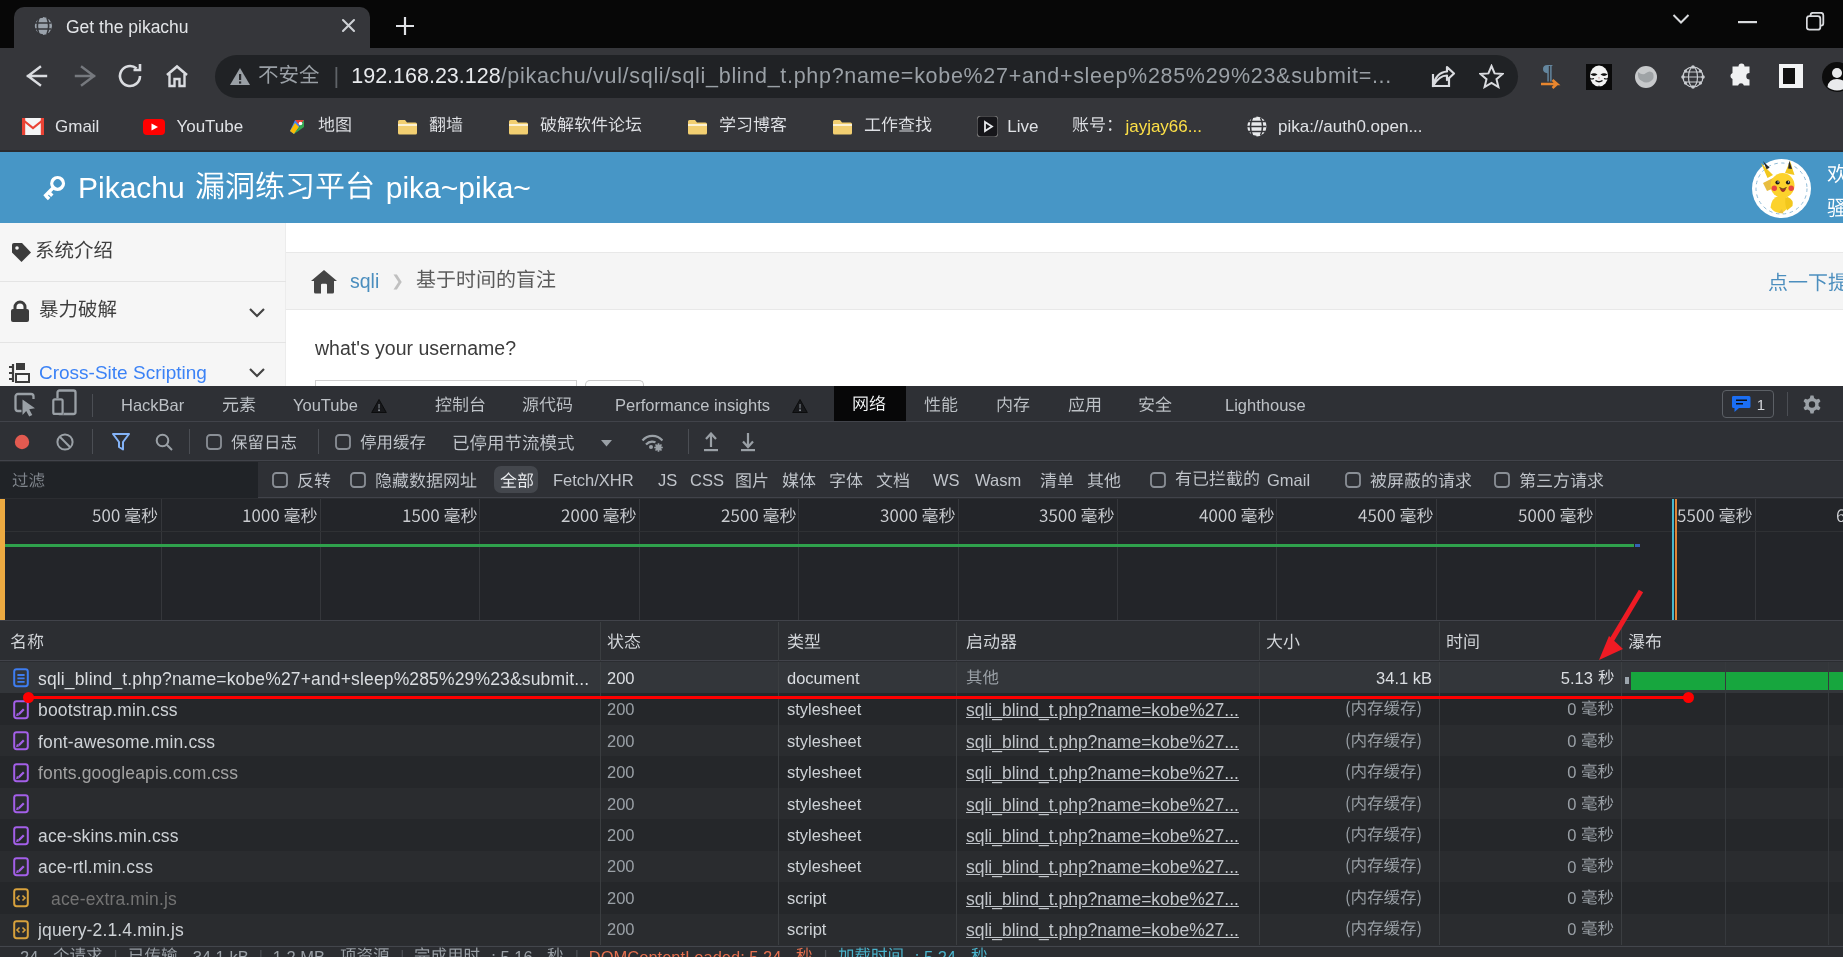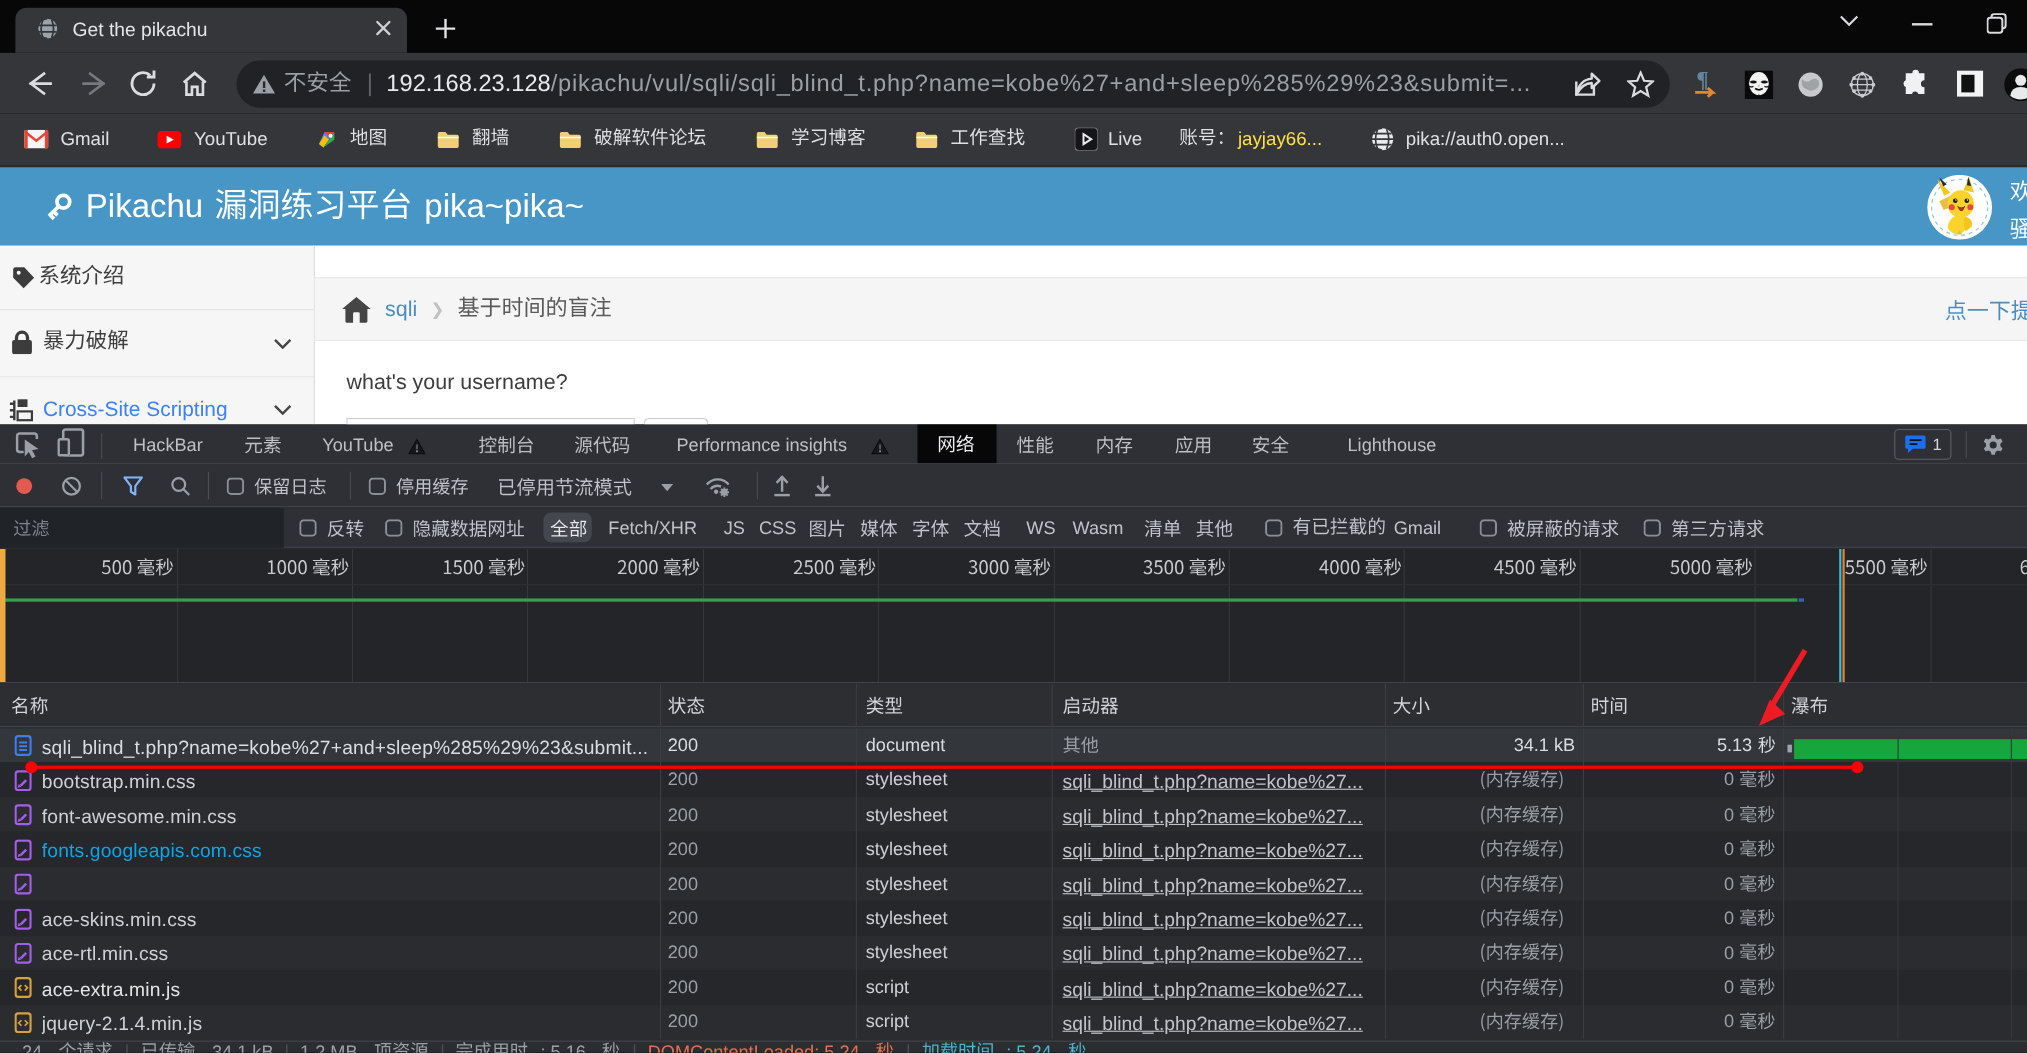--- a/index.html
+++ b/index.html
@@ -683,21 +683,21 @@
         <svg class="ct" width="34.0" height="21.4" viewBox="0 0 34.0 21.4" xmlns="http://www.w3.org/2000/svg">
           <path transform="translate(0,15.3)" fill="#9aa0a6" d="M1.2 -6.9V-4.2H2.3V-6H14.3V-4.3H15.4V-6.9ZM4.4 -9.9H12.2V-8.6H4.4ZM3.2 -10.7V-7.8H13.5V-10.7ZM7.1 -13.6C7.3 -13.3 7.6 -12.9 7.8 -12.6H0.9V-11.6H15.6V-12.6H9.2C8.9 -13 8.6 -13.6 8.2 -14ZM12 -5.9C10 -5.4 6.2 -5 3.2 -4.9C3.3 -4.7 3.4 -4.4 3.5 -4.2C4.6 -4.2 5.9 -4.3 7.1 -4.4V-3.5L2.1 -3.2L2.2 -2.4L7.1 -2.7V-1.8L1.3 -1.4L1.4 -0.5L7.1 -0.9V-0.5C7.1 0.8 7.7 1.1 9.6 1.1C10 1.1 13.3 1.1 13.8 1.1C15.3 1.1 15.7 0.7 15.8 -0.8C15.5 -0.9 15 -1 14.8 -1.2C14.7 -0 14.5 0.2 13.7 0.2C13 0.2 10.2 0.2 9.7 0.2C8.5 0.2 8.3 0 8.3 -0.5V-1L14.9 -1.4L14.9 -2.3L8.3 -1.8V-2.8L14 -3.2L13.9 -3.9L8.3 -3.6V-4.5C9.9 -4.7 11.4 -4.9 12.5 -5.1Z M24.6 -11.1C24.4 -9.3 24 -7.3 23.4 -6.1C23.6 -6 24.2 -5.7 24.4 -5.6C25 -6.9 25.5 -8.9 25.8 -10.8ZM29.3 -10.9C30.1 -9.5 30.8 -7.6 31.1 -6.4L32.3 -6.8C31.9 -8 31.2 -9.9 30.3 -11.3ZM30.3 -5.8C29.1 -2.5 26.5 -0.7 22.4 0.2C22.7 0.5 23 0.9 23.1 1.3C27.5 0.2 30.2 -1.8 31.5 -5.4ZM26.9 -13.9V-3.6H28.1V-13.9ZM22.6 -13.6C21.4 -13.1 19.2 -12.6 17.4 -12.3C17.5 -12 17.7 -11.6 17.7 -11.3C18.4 -11.4 19.2 -11.6 20 -11.7V-9.2H17.2V-8.1H19.8C19.2 -6.2 18 -4 17 -2.8C17.2 -2.5 17.5 -2 17.6 -1.7C18.4 -2.7 19.3 -4.3 20 -6V1.3H21.2V-6.4C21.7 -5.5 22.4 -4.5 22.6 -4L23.4 -5C23.1 -5.4 21.6 -7.2 21.2 -7.7V-8.1H23.5V-9.2H21.2V-12C22 -12.2 22.8 -12.4 23.4 -12.6Z"></path>
         </svg>
       </div>
       <div style="position:absolute;left:0;top:94.3px;width:1843px;height:31.45px;background:#25272a"></div>
       <svg style="position:absolute;left:13px;top:100.6px" width="16" height="20" viewBox="0 0 16 20" xmlns="http://www.w3.org/2000/svg">
         <rect x="1.2" y="1.2" width="13.6" height="17" rx="2.4" stroke="#a35fe8" stroke-width="2" fill="none"></rect>
         <path d="M5 13.5 l5 -5 l1.6 1.6 -5 5 Z" fill="#a35fe8"></path>
         <path d="M4 12.8 l2.4 2.4 -3.4 1 Z" fill="#a35fe8"></path>
       </svg>
-      <div style="position:absolute;left:38px;top:101.1px;font-size:17.5px;letter-spacing:0.15px;color:#0ea5e9;white-space:nowrap;overflow:hidden;width:550px">fonts.googleapis.com.css</div>
+      <div style="position:absolute;left:38px;top:101.1px;font-size:17.5px;letter-spacing:0.15px;color:#a3a3a3;white-space:nowrap;overflow:hidden;width:550px">fonts.googleapis.com.css</div>
       <div style="position:absolute;left:607px;top:101.1px;font-size:16.5px;color:#9aa0a6">200</div>
       <div style="position:absolute;left:787px;top:101.1px;font-size:16.5px;color:#ced2d6">stylesheet</div>
       <div style="position:absolute;left:966px;top:101.1px;font-size:17.5px;color:#c0c4c9;text-decoration:underline">sqli_blind_t.php?name=kobe%27...</div>
       <div class="row" style="position:absolute;left:1280px;top:100.1px;justify-content:flex-end;width:143px">
         <svg class="ct" width="78.2" height="21.4" viewBox="0 0 78.2 21.4" xmlns="http://www.w3.org/2000/svg">
           <path transform="translate(0,15.3)" fill="#9aa0a6" d="M3.9 3.2 4.9 2.8C3.4 0.5 2.8 -2.3 2.8 -5.1C2.8 -7.9 3.4 -10.7 4.9 -13.1L3.9 -13.5C2.4 -11 1.5 -8.4 1.5 -5.1C1.5 -1.9 2.4 0.8 3.9 3.2Z M7.2 -11V1.4H8.4V-9.8H13.2C13.1 -7.6 12.5 -4.9 8.9 -3C9.2 -2.7 9.6 -2.3 9.8 -2C12 -3.3 13.2 -4.9 13.8 -6.5C15.3 -5.1 17 -3.3 17.8 -2.2L18.8 -3C17.8 -4.3 15.8 -6.2 14.2 -7.7C14.3 -8.4 14.4 -9.1 14.5 -9.8H19.3V-0.3C19.3 -0 19.2 0.1 18.8 0.1C18.5 0.1 17.4 0.1 16.2 0C16.4 0.4 16.6 1 16.6 1.3C18.1 1.3 19.2 1.3 19.7 1.1C20.3 0.9 20.5 0.5 20.5 -0.3V-11H14.5V-13.9H13.2V-11Z M32.2 -5.8V-4.4H27.6V-3.2H32.2V-0.2C32.2 0.1 32.1 0.1 31.8 0.1C31.5 0.2 30.6 0.2 29.5 0.1C29.6 0.5 29.8 1 29.8 1.3C31.3 1.3 32.2 1.3 32.8 1.1C33.3 0.9 33.4 0.6 33.4 -0.1V-3.2H37.9V-4.4H33.4V-5.3C34.6 -6.1 35.9 -7.1 36.8 -8.1L36 -8.7L35.8 -8.7H29V-7.5H34.6C33.9 -6.9 33 -6.2 32.2 -5.8ZM28.4 -13.9C28.2 -13.2 28 -12.4 27.7 -11.7H23.1V-10.5H27.2C26.1 -8.2 24.6 -6.1 22.6 -4.7C22.8 -4.4 23.1 -3.9 23.2 -3.6C23.9 -4.1 24.6 -4.7 25.2 -5.3V1.3H26.4V-6.8C27.3 -7.9 28 -9.2 28.6 -10.5H37.6V-11.7H29.1C29.3 -12.3 29.5 -12.9 29.7 -13.5Z M39.2 -0.9 39.4 0.4C40.9 -0.2 42.9 -0.8 44.7 -1.5L44.5 -2.5C42.5 -1.9 40.5 -1.2 39.2 -0.9ZM48.5 -11.8C48.7 -11.1 48.8 -10.2 48.9 -9.6L50 -9.9C49.9 -10.4 49.7 -11.3 49.5 -12ZM53.1 -13.7C51.1 -13.3 47.6 -13 44.8 -12.9C44.9 -12.7 45 -12.3 45 -12C48 -12 51.5 -12.3 53.8 -12.8ZM39.5 -7C39.7 -7.1 40.1 -7.2 42.2 -7.4C41.4 -6.4 40.8 -5.6 40.5 -5.2C40 -4.7 39.6 -4.2 39.2 -4.2C39.4 -3.9 39.6 -3.3 39.6 -3C40 -3.2 40.5 -3.4 44.6 -4.2C44.6 -4.5 44.6 -5 44.6 -5.3L41.4 -4.7C42.7 -6.1 43.9 -7.9 45 -9.7L43.9 -10.3C43.6 -9.7 43.3 -9.1 42.9 -8.5L40.8 -8.4C41.8 -9.8 42.8 -11.6 43.5 -13.4L42.3 -13.8C41.6 -11.9 40.4 -9.8 40 -9.2C39.7 -8.6 39.4 -8.3 39.1 -8.2C39.2 -7.9 39.4 -7.3 39.5 -7ZM45.5 -11.5C45.8 -10.8 46.1 -9.9 46.3 -9.4L47.3 -9.8C47.1 -10.3 46.8 -11.1 46.5 -11.8ZM52.4 -12.2C52.1 -11.4 51.5 -10.2 50.9 -9.4H45V-8.4H47L46.9 -7.1H44.4V-6H46.7C46.3 -3.6 45.5 -1 43.2 0.4C43.5 0.6 43.9 1 44.1 1.3C45.6 0.2 46.6 -1.3 47.2 -3C47.7 -2.2 48.3 -1.5 49.1 -0.9C48.1 -0.3 46.9 0.1 45.7 0.4C45.9 0.6 46.3 1.1 46.4 1.4C47.7 1 48.9 0.5 50 -0.2C51.1 0.5 52.4 1.1 53.9 1.4C54 1 54.4 0.6 54.6 0.3C53.3 0.1 52 -0.4 51 -0.9C52 -1.9 52.7 -3.1 53.2 -4.6L52.5 -5L52.3 -4.9H47.7L47.9 -6H54.3V-7.1H48.1L48.2 -8.4H54.1V-9.4H52.1C52.6 -10.1 53.1 -11 53.6 -11.8ZM47.8 -3.9H51.8C51.4 -3 50.8 -2.2 50 -1.5C49.1 -2.2 48.3 -3 47.8 -3.9Z M65.2 -5.8V-4.4H60.6V-3.2H65.2V-0.2C65.2 0.1 65.1 0.1 64.8 0.1C64.5 0.2 63.6 0.2 62.5 0.1C62.6 0.5 62.8 1 62.8 1.3C64.3 1.3 65.2 1.3 65.8 1.1C66.3 0.9 66.4 0.6 66.4 -0.1V-3.2H70.9V-4.4H66.4V-5.3C67.7 -6.1 68.9 -7.1 69.8 -8.1L69 -8.7L68.8 -8.7H62V-7.5H67.6C66.9 -6.9 66 -6.2 65.2 -5.8ZM61.4 -13.9C61.2 -13.2 61 -12.4 60.7 -11.7H56.1V-10.5H60.2C59.1 -8.2 57.6 -6.1 55.6 -4.7C55.8 -4.4 56.1 -3.9 56.2 -3.6C56.9 -4.1 57.6 -4.7 58.2 -5.3V1.3H59.4V-6.8C60.3 -7.9 61 -9.2 61.6 -10.5H70.6V-11.7H62.1C62.3 -12.3 62.5 -12.9 62.7 -13.5Z M73.2 3.2C74.7 0.8 75.6 -1.9 75.6 -5.1C75.6 -8.4 74.7 -11 73.2 -13.5L72.3 -13.1C73.7 -10.7 74.4 -7.9 74.4 -5.1C74.4 -2.3 73.7 0.5 72.3 2.8Z"></path>
         </svg>
       </div>
       <div class="row" style="position:absolute;left:1490px;top:100.1px;justify-content:flex-end;width:125px">
         <span style="font-size:16.5px;color:#9aa0a6">0&nbsp;</span>
@@ -765,21 +765,21 @@
         <span style="font-size:16.5px;color:#9aa0a6">0&nbsp;</span>
         <svg class="ct" width="34.0" height="21.4" viewBox="0 0 34.0 21.4" xmlns="http://www.w3.org/2000/svg">
           <path transform="translate(0,15.3)" fill="#9aa0a6" d="M1.2 -6.9V-4.2H2.3V-6H14.3V-4.3H15.4V-6.9ZM4.4 -9.9H12.2V-8.6H4.4ZM3.2 -10.7V-7.8H13.5V-10.7ZM7.1 -13.6C7.3 -13.3 7.6 -12.9 7.8 -12.6H0.9V-11.6H15.6V-12.6H9.2C8.9 -13 8.6 -13.6 8.2 -14ZM12 -5.9C10 -5.4 6.2 -5 3.2 -4.9C3.3 -4.7 3.4 -4.4 3.5 -4.2C4.6 -4.2 5.9 -4.3 7.1 -4.4V-3.5L2.1 -3.2L2.2 -2.4L7.1 -2.7V-1.8L1.3 -1.4L1.4 -0.5L7.1 -0.9V-0.5C7.1 0.8 7.7 1.1 9.6 1.1C10 1.1 13.3 1.1 13.8 1.1C15.3 1.1 15.7 0.7 15.8 -0.8C15.5 -0.9 15 -1 14.8 -1.2C14.7 -0 14.5 0.2 13.7 0.2C13 0.2 10.2 0.2 9.7 0.2C8.5 0.2 8.3 0 8.3 -0.5V-1L14.9 -1.4L14.9 -2.3L8.3 -1.8V-2.8L14 -3.2L13.9 -3.9L8.3 -3.6V-4.5C9.9 -4.7 11.4 -4.9 12.5 -5.1Z M24.6 -11.1C24.4 -9.3 24 -7.3 23.4 -6.1C23.6 -6 24.2 -5.7 24.4 -5.6C25 -6.9 25.5 -8.9 25.8 -10.8ZM29.3 -10.9C30.1 -9.5 30.8 -7.6 31.1 -6.4L32.3 -6.8C31.9 -8 31.2 -9.9 30.3 -11.3ZM30.3 -5.8C29.1 -2.5 26.5 -0.7 22.4 0.2C22.7 0.5 23 0.9 23.1 1.3C27.5 0.2 30.2 -1.8 31.5 -5.4ZM26.9 -13.9V-3.6H28.1V-13.9ZM22.6 -13.6C21.4 -13.1 19.2 -12.6 17.4 -12.3C17.5 -12 17.7 -11.6 17.7 -11.3C18.4 -11.4 19.2 -11.6 20 -11.7V-9.2H17.2V-8.1H19.8C19.2 -6.2 18 -4 17 -2.8C17.2 -2.5 17.5 -2 17.6 -1.7C18.4 -2.7 19.3 -4.3 20 -6V1.3H21.2V-6.4C21.7 -5.5 22.4 -4.5 22.6 -4L23.4 -5C23.1 -5.4 21.6 -7.2 21.2 -7.7V-8.1H23.5V-9.2H21.2V-12C22 -12.2 22.8 -12.4 23.4 -12.6Z"></path>
         </svg>
       </div>
       <div style="position:absolute;left:0;top:220.1px;width:1843px;height:31.45px;background:#25272a"></div>
       <svg style="position:absolute;left:13px;top:226.4px" width="16" height="20" viewBox="0 0 16 20" xmlns="http://www.w3.org/2000/svg">
         <rect x="1.2" y="1.2" width="13.6" height="17" rx="2.4" stroke="#d7a13c" stroke-width="2" fill="none"></rect>
         <path d="M6.5 7.5 L4 10 L6.5 12.5 M9.5 7.5 L12 10 L9.5 12.5" stroke="#d7a13c" stroke-width="1.6" fill="none"></path>
       </svg>
-      <div style="position:absolute;left:38px;top:226.9px;font-size:17.5px;letter-spacing:0.15px;color:#e5e5e5;white-space:nowrap;overflow:hidden;width:550px">ace-extra.min.js</div>
+      <div style="position:absolute;left:51px;top:226.9px;font-size:17.5px;letter-spacing:0.15px;color:#737373;white-space:nowrap;overflow:hidden;width:550px">ace-extra.min.js</div>
       <div style="position:absolute;left:607px;top:226.9px;font-size:16.5px;color:#9aa0a6">200</div>
       <div style="position:absolute;left:787px;top:226.9px;font-size:16.5px;color:#ced2d6">script</div>
       <div style="position:absolute;left:966px;top:226.9px;font-size:17.5px;color:#c0c4c9;text-decoration:underline">sqli_blind_t.php?name=kobe%27...</div>
       <div class="row" style="position:absolute;left:1280px;top:225.9px;justify-content:flex-end;width:143px">
         <svg class="ct" width="78.2" height="21.4" viewBox="0 0 78.2 21.4" xmlns="http://www.w3.org/2000/svg">
           <path transform="translate(0,15.3)" fill="#9aa0a6" d="M3.9 3.2 4.9 2.8C3.4 0.5 2.8 -2.3 2.8 -5.1C2.8 -7.9 3.4 -10.7 4.9 -13.1L3.9 -13.5C2.4 -11 1.5 -8.4 1.5 -5.1C1.5 -1.9 2.4 0.8 3.9 3.2Z M7.2 -11V1.4H8.4V-9.8H13.2C13.1 -7.6 12.5 -4.9 8.9 -3C9.2 -2.7 9.6 -2.3 9.8 -2C12 -3.3 13.2 -4.9 13.8 -6.5C15.3 -5.1 17 -3.3 17.8 -2.2L18.8 -3C17.8 -4.3 15.8 -6.2 14.2 -7.7C14.3 -8.4 14.4 -9.1 14.5 -9.8H19.3V-0.3C19.3 -0 19.2 0.1 18.8 0.1C18.5 0.1 17.4 0.1 16.2 0C16.4 0.4 16.6 1 16.6 1.3C18.1 1.3 19.2 1.3 19.7 1.1C20.3 0.9 20.5 0.5 20.5 -0.3V-11H14.5V-13.9H13.2V-11Z M32.2 -5.8V-4.4H27.6V-3.2H32.2V-0.2C32.2 0.1 32.1 0.1 31.8 0.1C31.5 0.2 30.6 0.2 29.5 0.1C29.6 0.5 29.8 1 29.8 1.3C31.3 1.3 32.2 1.3 32.8 1.1C33.3 0.9 33.4 0.6 33.4 -0.1V-3.2H37.9V-4.4H33.4V-5.3C34.6 -6.1 35.9 -7.1 36.8 -8.1L36 -8.7L35.8 -8.7H29V-7.5H34.6C33.9 -6.9 33 -6.2 32.2 -5.8ZM28.4 -13.9C28.2 -13.2 28 -12.4 27.7 -11.7H23.1V-10.5H27.2C26.1 -8.2 24.6 -6.1 22.6 -4.7C22.8 -4.4 23.1 -3.9 23.2 -3.6C23.9 -4.1 24.6 -4.7 25.2 -5.3V1.3H26.4V-6.8C27.3 -7.9 28 -9.2 28.6 -10.5H37.6V-11.7H29.1C29.3 -12.3 29.5 -12.9 29.7 -13.5Z M39.2 -0.9 39.4 0.4C40.9 -0.2 42.9 -0.8 44.7 -1.5L44.5 -2.5C42.5 -1.9 40.5 -1.2 39.2 -0.9ZM48.5 -11.8C48.7 -11.1 48.8 -10.2 48.9 -9.6L50 -9.9C49.9 -10.4 49.7 -11.3 49.5 -12ZM53.1 -13.7C51.1 -13.3 47.6 -13 44.8 -12.9C44.9 -12.7 45 -12.3 45 -12C48 -12 51.5 -12.3 53.8 -12.8ZM39.5 -7C39.7 -7.1 40.1 -7.2 42.2 -7.4C41.4 -6.4 40.8 -5.6 40.5 -5.2C40 -4.7 39.6 -4.2 39.2 -4.2C39.4 -3.9 39.6 -3.3 39.6 -3C40 -3.2 40.5 -3.4 44.6 -4.2C44.6 -4.5 44.6 -5 44.6 -5.3L41.4 -4.7C42.7 -6.1 43.9 -7.9 45 -9.7L43.9 -10.3C43.6 -9.7 43.3 -9.1 42.9 -8.5L40.8 -8.4C41.8 -9.8 42.8 -11.6 43.5 -13.4L42.3 -13.8C41.6 -11.9 40.4 -9.8 40 -9.2C39.7 -8.6 39.4 -8.3 39.1 -8.2C39.2 -7.9 39.4 -7.3 39.5 -7ZM45.5 -11.5C45.8 -10.8 46.1 -9.9 46.3 -9.4L47.3 -9.8C47.1 -10.3 46.8 -11.1 46.5 -11.8ZM52.4 -12.2C52.1 -11.4 51.5 -10.2 50.9 -9.4H45V-8.4H47L46.9 -7.1H44.4V-6H46.7C46.3 -3.6 45.5 -1 43.2 0.4C43.5 0.6 43.9 1 44.1 1.3C45.6 0.2 46.6 -1.3 47.2 -3C47.7 -2.2 48.3 -1.5 49.1 -0.9C48.1 -0.3 46.9 0.1 45.7 0.4C45.9 0.6 46.3 1.1 46.4 1.4C47.7 1 48.9 0.5 50 -0.2C51.1 0.5 52.4 1.1 53.9 1.4C54 1 54.4 0.6 54.6 0.3C53.3 0.1 52 -0.4 51 -0.9C52 -1.9 52.7 -3.1 53.2 -4.6L52.5 -5L52.3 -4.9H47.7L47.9 -6H54.3V-7.1H48.1L48.2 -8.4H54.1V-9.4H52.1C52.6 -10.1 53.1 -11 53.6 -11.8ZM47.8 -3.9H51.8C51.4 -3 50.8 -2.2 50 -1.5C49.1 -2.2 48.3 -3 47.8 -3.9Z M65.2 -5.8V-4.4H60.6V-3.2H65.2V-0.2C65.2 0.1 65.1 0.1 64.8 0.1C64.5 0.2 63.6 0.2 62.5 0.1C62.6 0.5 62.8 1 62.8 1.3C64.3 1.3 65.2 1.3 65.8 1.1C66.3 0.9 66.4 0.6 66.4 -0.1V-3.2H70.9V-4.4H66.4V-5.3C67.7 -6.1 68.9 -7.1 69.8 -8.1L69 -8.7L68.8 -8.7H62V-7.5H67.6C66.9 -6.9 66 -6.2 65.2 -5.8ZM61.4 -13.9C61.2 -13.2 61 -12.4 60.7 -11.7H56.1V-10.5H60.2C59.1 -8.2 57.6 -6.1 55.6 -4.7C55.8 -4.4 56.1 -3.9 56.2 -3.6C56.9 -4.1 57.6 -4.7 58.2 -5.3V1.3H59.4V-6.8C60.3 -7.9 61 -9.2 61.6 -10.5H70.6V-11.7H62.1C62.3 -12.3 62.5 -12.9 62.7 -13.5Z M73.2 3.2C74.7 0.8 75.6 -1.9 75.6 -5.1C75.6 -8.4 74.7 -11 73.2 -13.5L72.3 -13.1C73.7 -10.7 74.4 -7.9 74.4 -5.1C74.4 -2.3 73.7 0.5 72.3 2.8Z"></path>
         </svg>
       </div>
       <div class="row" style="position:absolute;left:1490px;top:225.9px;justify-content:flex-end;width:125px">
         <span style="font-size:16.5px;color:#9aa0a6">0&nbsp;</span>

